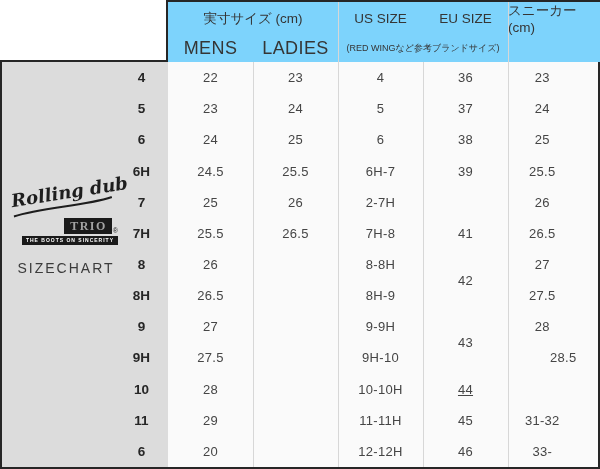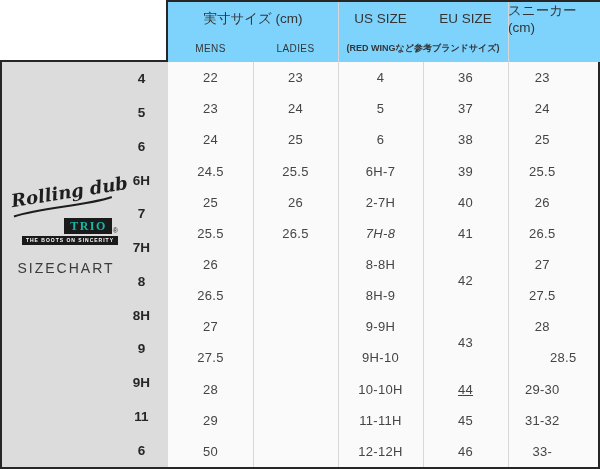--- a/index.html
+++ b/index.html
@@ -30,24 +30,24 @@
     border-top: 2px solid #262626;
     border-right: 2px solid #262626;
   }
   .header-grid {
     display: grid; width: 430px; height: 60px;
     grid-template-columns: 85px 85px 85px 85px 1fr;
     grid-template-rows: 1fr 1fr;
   }
   .hcell { display: flex; align-items: center; justify-content: center; color: #353535; }
   .h-main { font-size: 13.5px; }
-  .h-sub  { font-size: 10px; letter-spacing: 0.4px; }
+  .h-sub  { font-size: 18px; letter-spacing: 0.4px; }
   .h-note { font-size: 9px; white-space: nowrap; }
   .span2col { grid-column: 1 / 3; }
-  .noteSpan { grid-column: 3 / 5; font-weight: bold; }
+  .noteSpan { grid-column: 3 / 5; }
 
   
   .brand-panel {
     position: absolute; left: 0; top: 62px; width: 168px; height: 407px;
     background: #dcdcdc;
     border-left: 2px solid #262626;
     border-bottom: 2px solid #262626;
   }
   .size-col {
     position: absolute; right: 0; top: 0; width: 53px; height: 405px;
@@ -62,21 +62,21 @@
   .brand-block { position: absolute; left: 12px; top: 130px; width: 104px; }
   .logo-rot { transform: rotate(-9deg); transform-origin: 0 100%; }
   .logo-script {
     font-family: "DejaVu Serif", serif; font-style: italic; font-weight: bold;
     font-size: 18px; color: #1d1d1d; white-space: nowrap; letter-spacing: 0px;
     line-height: 1;
   }
   .logo-swash { display: block; margin-top: 1px; }
   .trio-row { display: flex; justify-content: flex-end; align-items: flex-end; margin-top: 0px; }
   .logo-trio {
-    background: #1a1a1a; color: #14b8a6;
+    background: #1a1a1a; color: #a3a3a3;
     font-family: "Liberation Serif", "DejaVu Serif", serif;
     font-weight: bold; font-size: 12px; letter-spacing: 1.5px;
     padding: 1px 5px 1px 6px; line-height: 1.2; margin-left: 42px;
   }
   .logo-reg { font-size: 7px; color: #1d1d1d; margin-left: 1px; line-height: 1; }
   .logo-tagline {
     background: #1a1a1a; color: #ffffff;
     font-size: 5px; font-weight: bold; letter-spacing: 1px; white-space: nowrap;
     padding: 1px 4px; margin-top: 2px; margin-left: auto; width: fit-content;
     line-height: 1.3;
@@ -149,20 +149,21 @@
         <div class="size-cell">4</div>
         <div class="size-cell">5</div>
         <div class="size-cell">6</div>
         <div class="size-cell">6H</div>
         <div class="size-cell">7</div>
         <div class="size-cell">7H</div>
         <div class="size-cell">8</div>
         <div class="size-cell">8H</div>
         <div class="size-cell">9</div>
         <div class="size-cell">9H</div>
+        <div class="size-cell">10</div>
         <div class="size-cell">11</div>
         <div class="size-cell">6</div>
       </div>
   </div>
 
   <div class="data-area">
     <div class="data-grid">
         <div class="cell" style="grid-area: 1 / 1;">22</div>
         <div class="cell" style="grid-area: 1 / 2;">23</div>
         <div class="cell" style="grid-area: 1 / 3;">4</div>
@@ -179,25 +180,24 @@
         <div class="cell" style="grid-area: 3 / 4;">38</div>
         <div class="cell" style="grid-area: 3 / 5;">25</div>
         <div class="cell" style="grid-area: 4 / 1;">24.5</div>
         <div class="cell" style="grid-area: 4 / 2;">25.5</div>
         <div class="cell" style="grid-area: 4 / 3;">6H-7</div>
         <div class="cell" style="grid-area: 4 / 4;">39</div>
         <div class="cell" style="grid-area: 4 / 5;">25.5</div>
         <div class="cell" style="grid-area: 5 / 1;">25</div>
         <div class="cell" style="grid-area: 5 / 2;">26</div>
         <div class="cell" style="grid-area: 5 / 3;">2-7H</div>
-        <div class="cell" style="grid-area: 5 / 4;">40</div>
         <div class="cell" style="grid-area: 5 / 5;">26</div>
         <div class="cell" style="grid-area: 6 / 1;">25.5</div>
         <div class="cell" style="grid-area: 6 / 2;">26.5</div>
-        <div class="cell" style="grid-area: 6 / 3; font-style: italic;">7H-8</div>
+        <div class="cell" style="grid-area: 6 / 3;">7H-8</div>
         <div class="cell" style="grid-area: 6 / 4;">41</div>
         <div class="cell" style="grid-area: 6 / 5;">26.5</div>
         <div class="cell" style="grid-area: 7 / 1;">26</div>
         <div class="cell" style="grid-area: 7 / 2;"></div>
         <div class="cell" style="grid-area: 7 / 3;">8-8H</div>
         <div class="cell" style="grid-area: 7 / 4 / span 2;">42</div>
         <div class="cell" style="grid-area: 7 / 5;">27</div>
         <div class="cell" style="grid-area: 8 / 1;">26.5</div>
         <div class="cell" style="grid-area: 8 / 2;"></div>
         <div class="cell" style="grid-area: 8 / 3;">8H-9</div>
@@ -208,27 +208,26 @@
         <div class="cell" style="grid-area: 9 / 4 / span 2;">43</div>
         <div class="cell" style="grid-area: 9 / 5;">28</div>
         <div class="cell" style="grid-area: 10 / 1;">27.5</div>
         <div class="cell" style="grid-area: 10 / 2;"></div>
         <div class="cell" style="grid-area: 10 / 3;">9H-10</div>
         <div class="cell" style="grid-area: 10 / 5; padding-left: 42px;">28.5</div>
         <div class="cell" style="grid-area: 11 / 1;">28</div>
         <div class="cell" style="grid-area: 11 / 2;"></div>
         <div class="cell" style="grid-area: 11 / 3;">10-10H</div>
         <div class="cell" style="grid-area: 11 / 4; text-decoration: underline;">44</div>
-        <div class="cell" style="grid-area: 11 / 5;">29-30</div>
         <div class="cell" style="grid-area: 12 / 1;">29</div>
         <div class="cell" style="grid-area: 12 / 2;"></div>
         <div class="cell" style="grid-area: 12 / 3;">11-11H</div>
         <div class="cell" style="grid-area: 12 / 4;">45</div>
         <div class="cell" style="grid-area: 12 / 5;">31-32</div>
-        <div class="cell" style="grid-area: 13 / 1;">50</div>
+        <div class="cell" style="grid-area: 13 / 1;">20</div>
         <div class="cell" style="grid-area: 13 / 2;"></div>
         <div class="cell" style="grid-area: 13 / 3;">12-12H</div>
         <div class="cell" style="grid-area: 13 / 4;">46</div>
         <div class="cell" style="grid-area: 13 / 5;">33-</div>
       </div>
   </div>
 
   <div class="vsep sep-mens-ladies"></div>
   <div class="vsep sep-ladies-us"></div>
   <div class="vsep sep-us-eu"></div>

